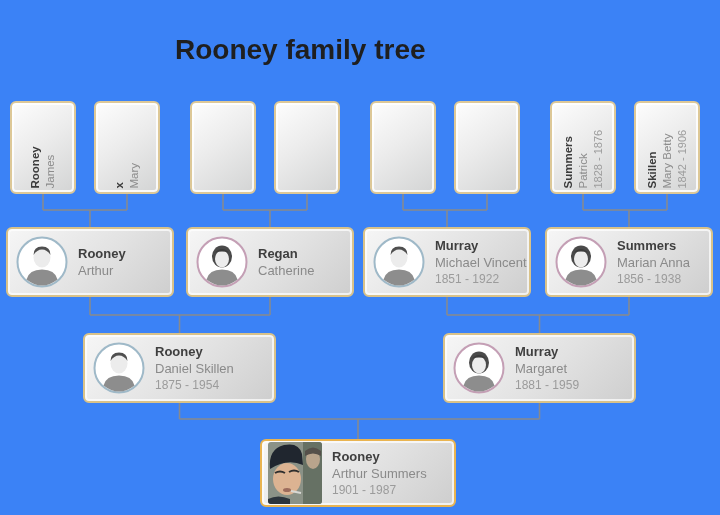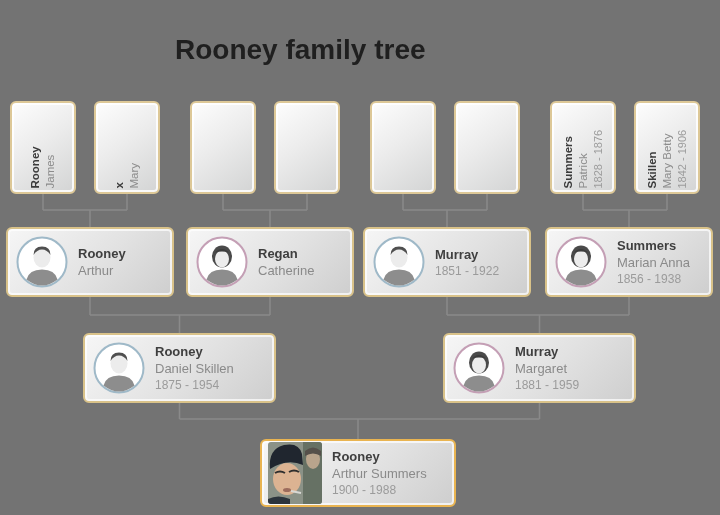--- a/index.html
+++ b/index.html
@@ -1,17 +1,17 @@
 <!DOCTYPE html>
 <html><head>
 <meta charset="utf-8">
 <style>
   html,body{margin:0;padding:0;background:#ffffff;}
   #stage{
-    position:relative;width:720px;height:515px;background:#737373;overflow:hidden;
+    position:relative;width:720px;height:515px;background:#3b82f6;overflow:hidden;
     font-family:"Liberation Sans",sans-serif;
   }
   .title{
     position:absolute;left:175px;top:34px;font-size:28px;font-weight:bold;
     color:#1f1f1f;letter-spacing:0px;
   }
   
   .connectors{position:absolute;left:0;top:0;width:720px;height:515px;pointer-events:none;}
   
   .vcard{
@@ -125,20 +125,21 @@
 
   <div class="hcard row2" style="left:363px">
     <svg class="avatar" width="52" height="52" viewBox="0 0 52 52">
       <circle cx="26" cy="26" r="24.5" fill="#ffffff" stroke="#9fb9c8" stroke-width="2"></circle>
       <path d="M10.5 43.5 Q13 33.5 26 33.5 Q39 33.5 41.5 43.5 Q34 49.5 26 49.5 Q18 49.5 10.5 43.5 Z" fill="#8d8d8d"></path>
       <ellipse cx="26" cy="21.5" rx="8.5" ry="10" fill="#ececec"></ellipse>
       <path d="M17.5 19 Q17.5 10.5 26 10.5 Q34.5 10.5 34.5 19 Q31 13.5 26 13.5 Q21 13.5 17.5 19 Z" fill="#4f4f4f"></path>
     </svg>
     <div class="htext">
       <div class="surname">Murray</div>
+      <div class="given">Michael Vincent</div>
       <div class="dates">1851 - 1922</div>
     </div>
   </div>
 
   <div class="hcard row2" style="left:545px">
     <svg class="avatar" width="52" height="52" viewBox="0 0 52 52">
       <circle cx="26" cy="26" r="24.5" fill="#ffffff" stroke="#c49fb5" stroke-width="2"></circle>
       <path d="M10.5 43.5 Q13 33.5 26 33.5 Q39 33.5 41.5 43.5 Q34 49.5 26 49.5 Q18 49.5 10.5 43.5 Z" fill="#8d8d8d"></path>
       <ellipse cx="26" cy="20.5" rx="10" ry="11" fill="#4a4a4a"></ellipse>
       <ellipse cx="26" cy="23" rx="7" ry="8.5" fill="#ececec"></ellipse>
@@ -189,17 +190,17 @@
       <path d="M2 27 Q0 7 16 3 Q31 0 34 12 L35 23 Q19 16 2 27 Z" fill="#20262f"></path>
       <ellipse cx="19" cy="37" rx="14" ry="16" fill="#dcb392"></ellipse>
       <path d="M7 31 Q12 28 17 31 M21 30 Q26 27 31 30" stroke="#2e2e2e" stroke-width="2" fill="none"></path>
       <ellipse cx="19" cy="48" rx="4" ry="2" fill="#9c6b5c"></ellipse>
       <line x1="23" y1="49" x2="33" y2="51" stroke="#d8d8d4" stroke-width="2"></line>
       <path d="M0 57 Q10 52 22 57 L22 62 L0 62 Z" fill="#2c343c"></path>
     </svg>
     <div class="htext">
       <div class="surname">Rooney</div>
       <div class="given">Arthur Summers</div>
-      <div class="dates">1900 - 1988</div>
+      <div class="dates">1901 - 1987</div>
     </div>
   </div>
 
 </div>
 
 </body></html>

